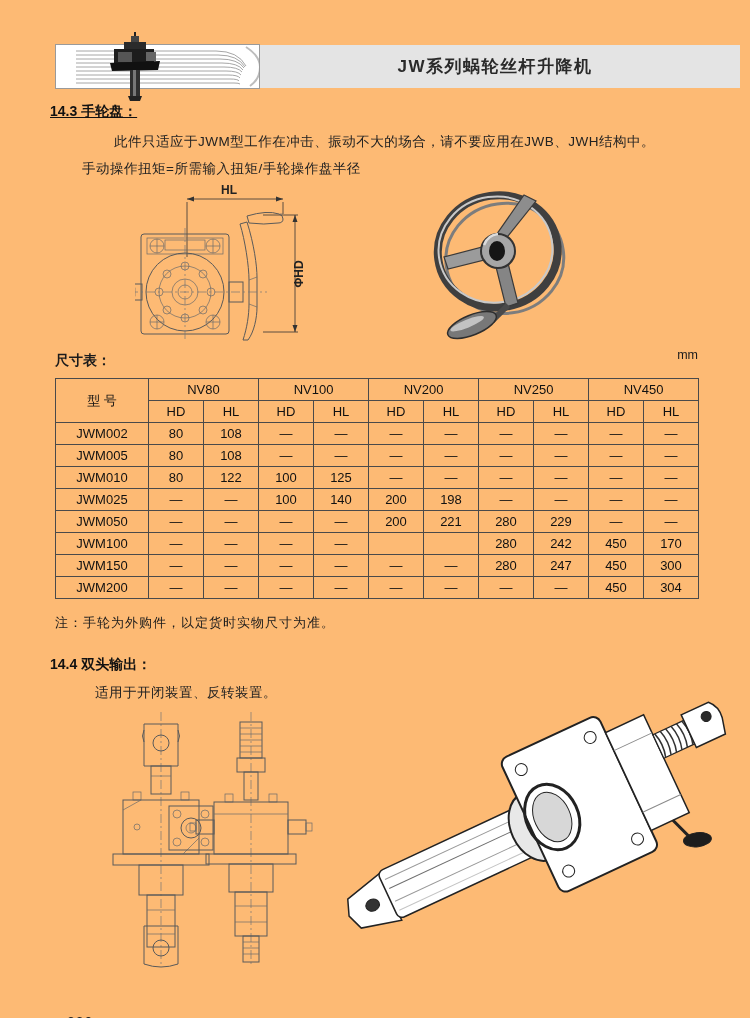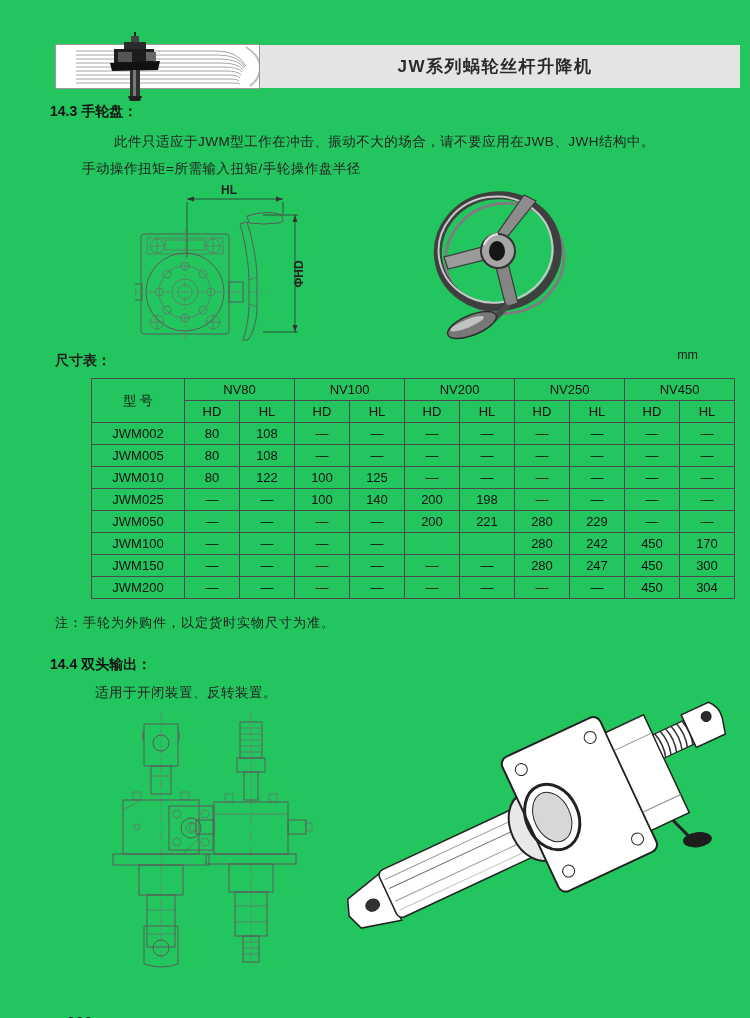--- a/index.html
+++ b/index.html
@@ -2,21 +2,21 @@
 <html><head>
 <meta charset="utf-8">
 <style>
   * { box-sizing: border-box; }
   html,body { margin:0; padding:0; }
   body {
     width:750px; height:1018px; background:#f7f7f7;
     font-family:"Liberation Sans", sans-serif; color:#1c1c1c;
   }
   .page {
-    position:relative; width:750px; height:1018px; background:#22c55e; overflow:hidden;
+    position:relative; width:750px; height:1018px; background:#fdba74; overflow:hidden;
   }
 
   
   .hdr { position:absolute; left:55px; top:45px; width:690px; height:43px; }
   .hdr-banner {
     position:absolute; left:0; top:0; right:5px; bottom:0;
     background:#e4e4e4;
   }
   .hdr-book {
     position:absolute; left:0; top:-1px; width:205px; height:45px;
@@ -35,21 +35,21 @@
 
   
   .fig { position:absolute; }
 
   
   .tbl-caption { position:absolute; left:55px; top:352px; font-size:14px; font-weight:bold; }
   .tbl-unit { position:absolute; left:55px; top:348px; width:643px; text-align:right; font-size:12.5px; }
   table.dim {
     position:absolute; left:55px; top:378px;
     border-collapse:collapse; table-layout:fixed; width:643px;
-    font-size:13px; color:#111;margin-left:36px;
+    font-size:13px; color:#111;
   }
   table.dim th, table.dim td {
     border:1px solid #4a4a4a; height:22px; padding:0;
     text-align:center; vertical-align:middle; font-weight:normal;
     white-space:nowrap; overflow:hidden;
   }
   table.dim col.c-model { width:93px; }
   table.dim col.c-val { width:55px; }
   table.dim th { font-size:13px; }
   .tbl-note { position:absolute; left:55px; top:614px; font-size:13px; letter-spacing:1px; }
@@ -96,21 +96,21 @@
         <rect x="46" y="22" width="10" height="9" fill="#666"></rect>
         <polygon points="10,33 60,31 58,40 12,41" fill="#111"></polygon>
         <rect x="30" y="40" width="10" height="28" fill="#2f2f2f"></rect>
         <rect x="33" y="40" width="3" height="28" fill="#777"></rect>
         <polygon points="28,66 42,66 40,71 30,71" fill="#222"></polygon>
       </svg>
     </div>
     <div class="hdr-title">JW系列蜗轮丝杆升降机</div>
   </div>
 
-  <div class="h-sec" style="left:50px; top:103px;">14.3 手轮盘：</div>
+  <div class="h-sec" style="left:50px; top:103px;text-decoration:underline;">14.3 手轮盘：</div>
   <div class="p-body" style="left:82px; top:133px;margin-left:32px;">此件只适应于JWM型工作在冲击、振动不大的场合，请不要应用在JWB、JWH结构中。</div>
   <div class="p-body" style="left:82px; top:160px;">手动操作扭矩=所需输入扭矩/手轮操作盘半径</div>
 
   <div class="fig" style="left:135px; top:182px;">
     <svg width="180" height="162" viewBox="0 0 180 162">
 
       <line class="dim-ln" x1="52" y1="17" x2="148" y2="17"></line>
       <polygon points="52,17 59,14.5 59,19.5" fill="#333"></polygon>
       <polygon points="148,17 141,14.5 141,19.5" fill="#333"></polygon>
       <line class="dim-ln" x1="52" y1="20" x2="52" y2="75"></line>

